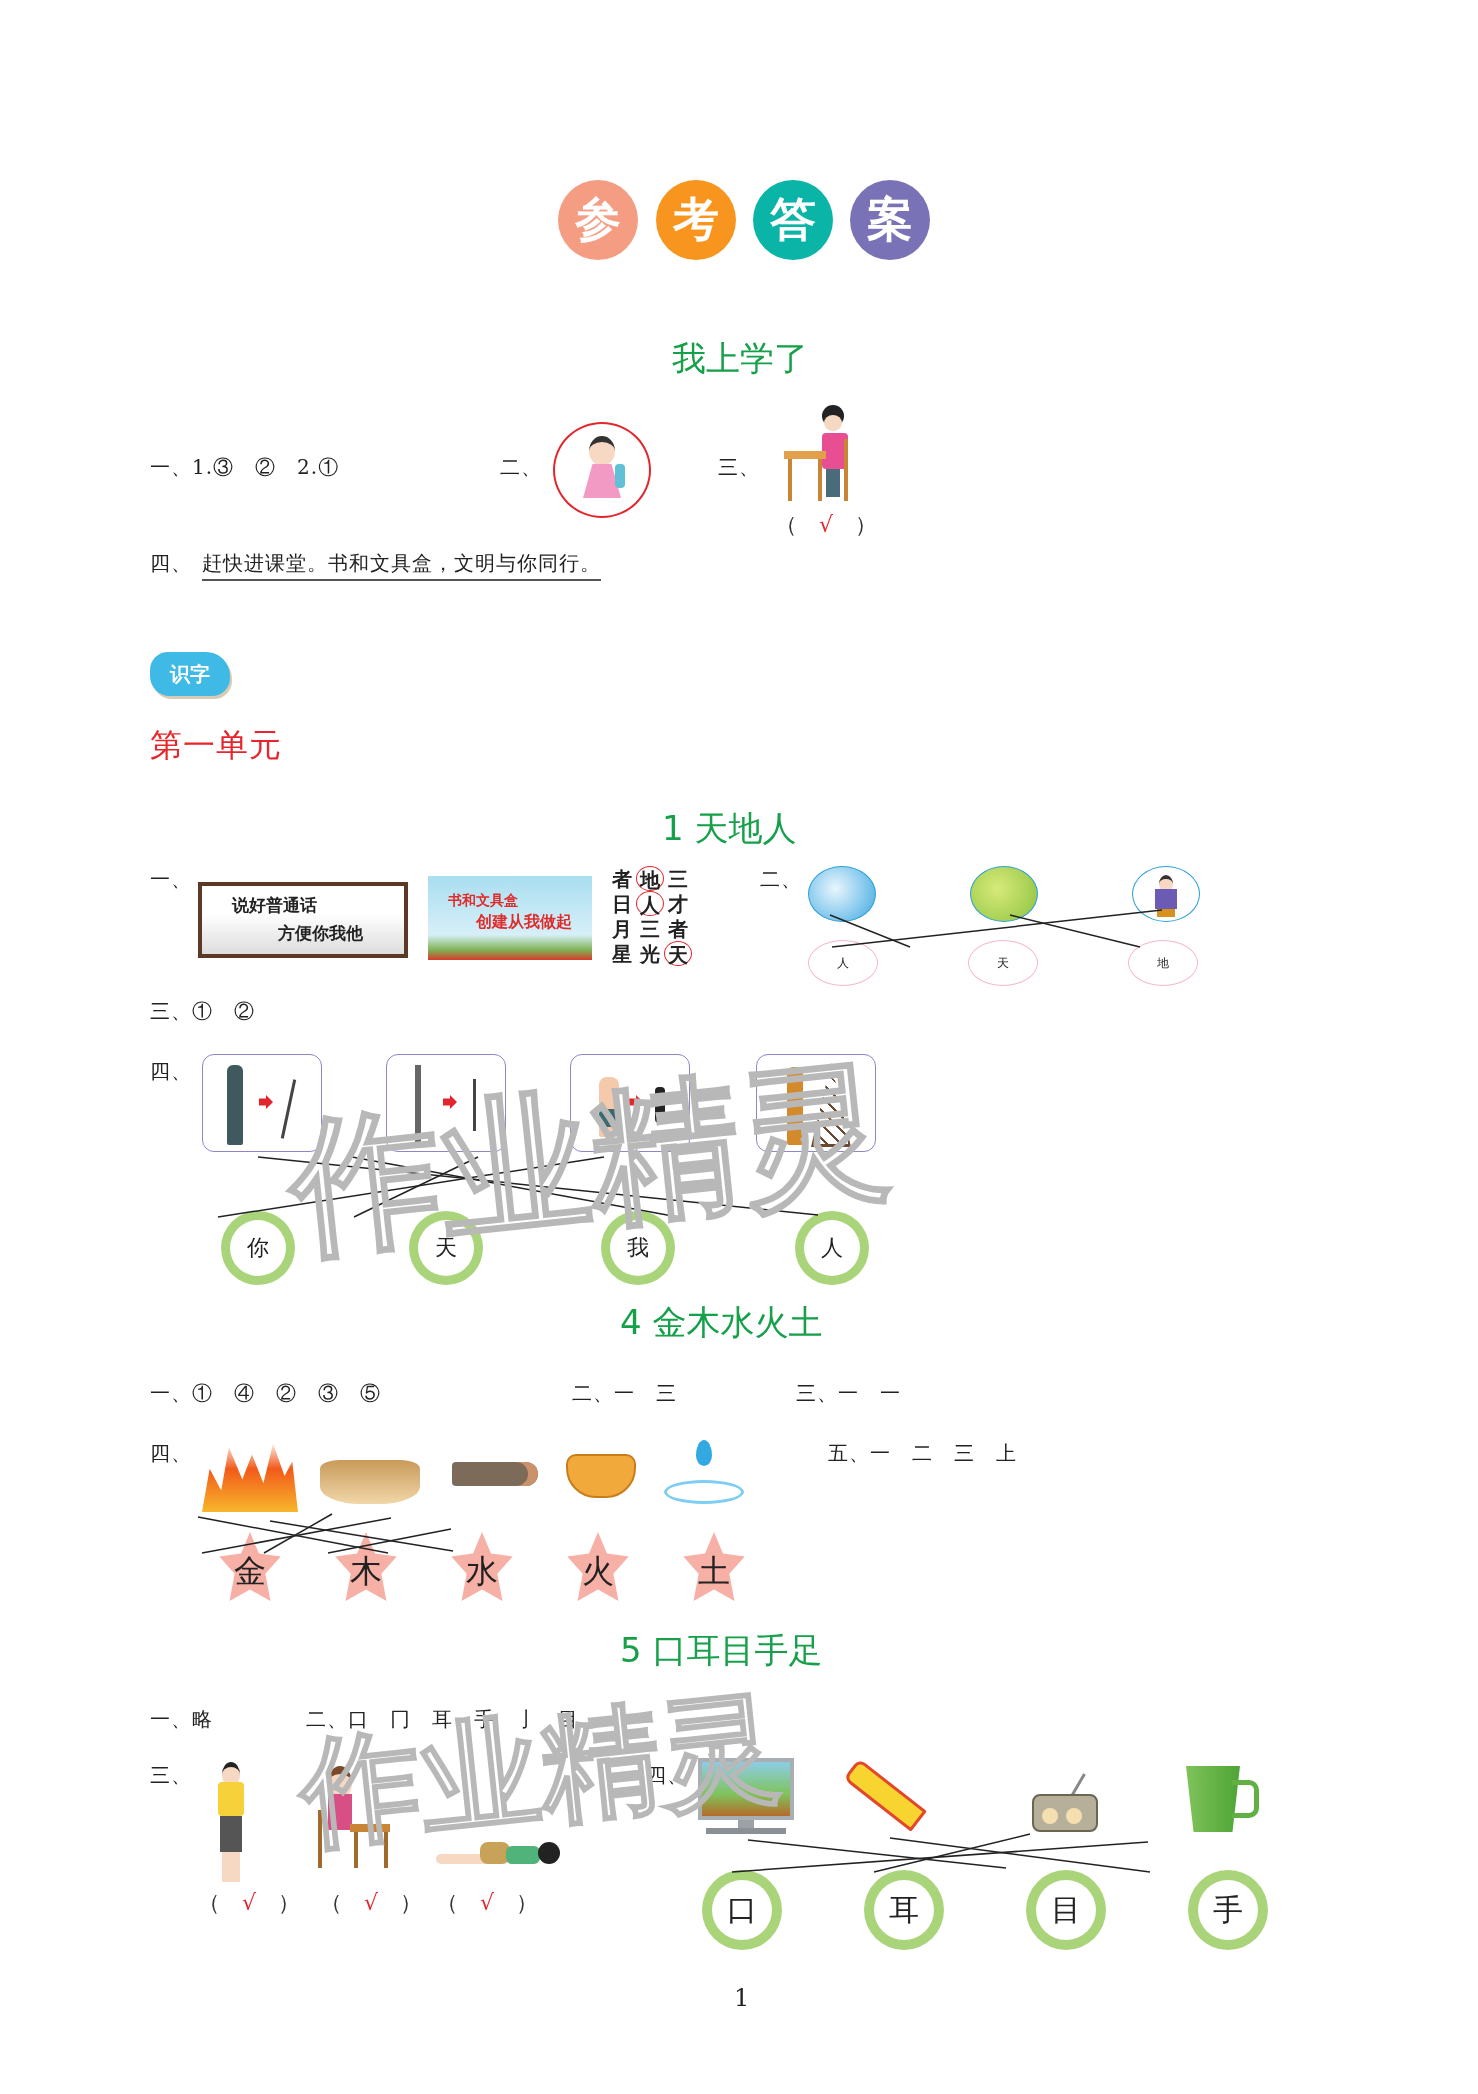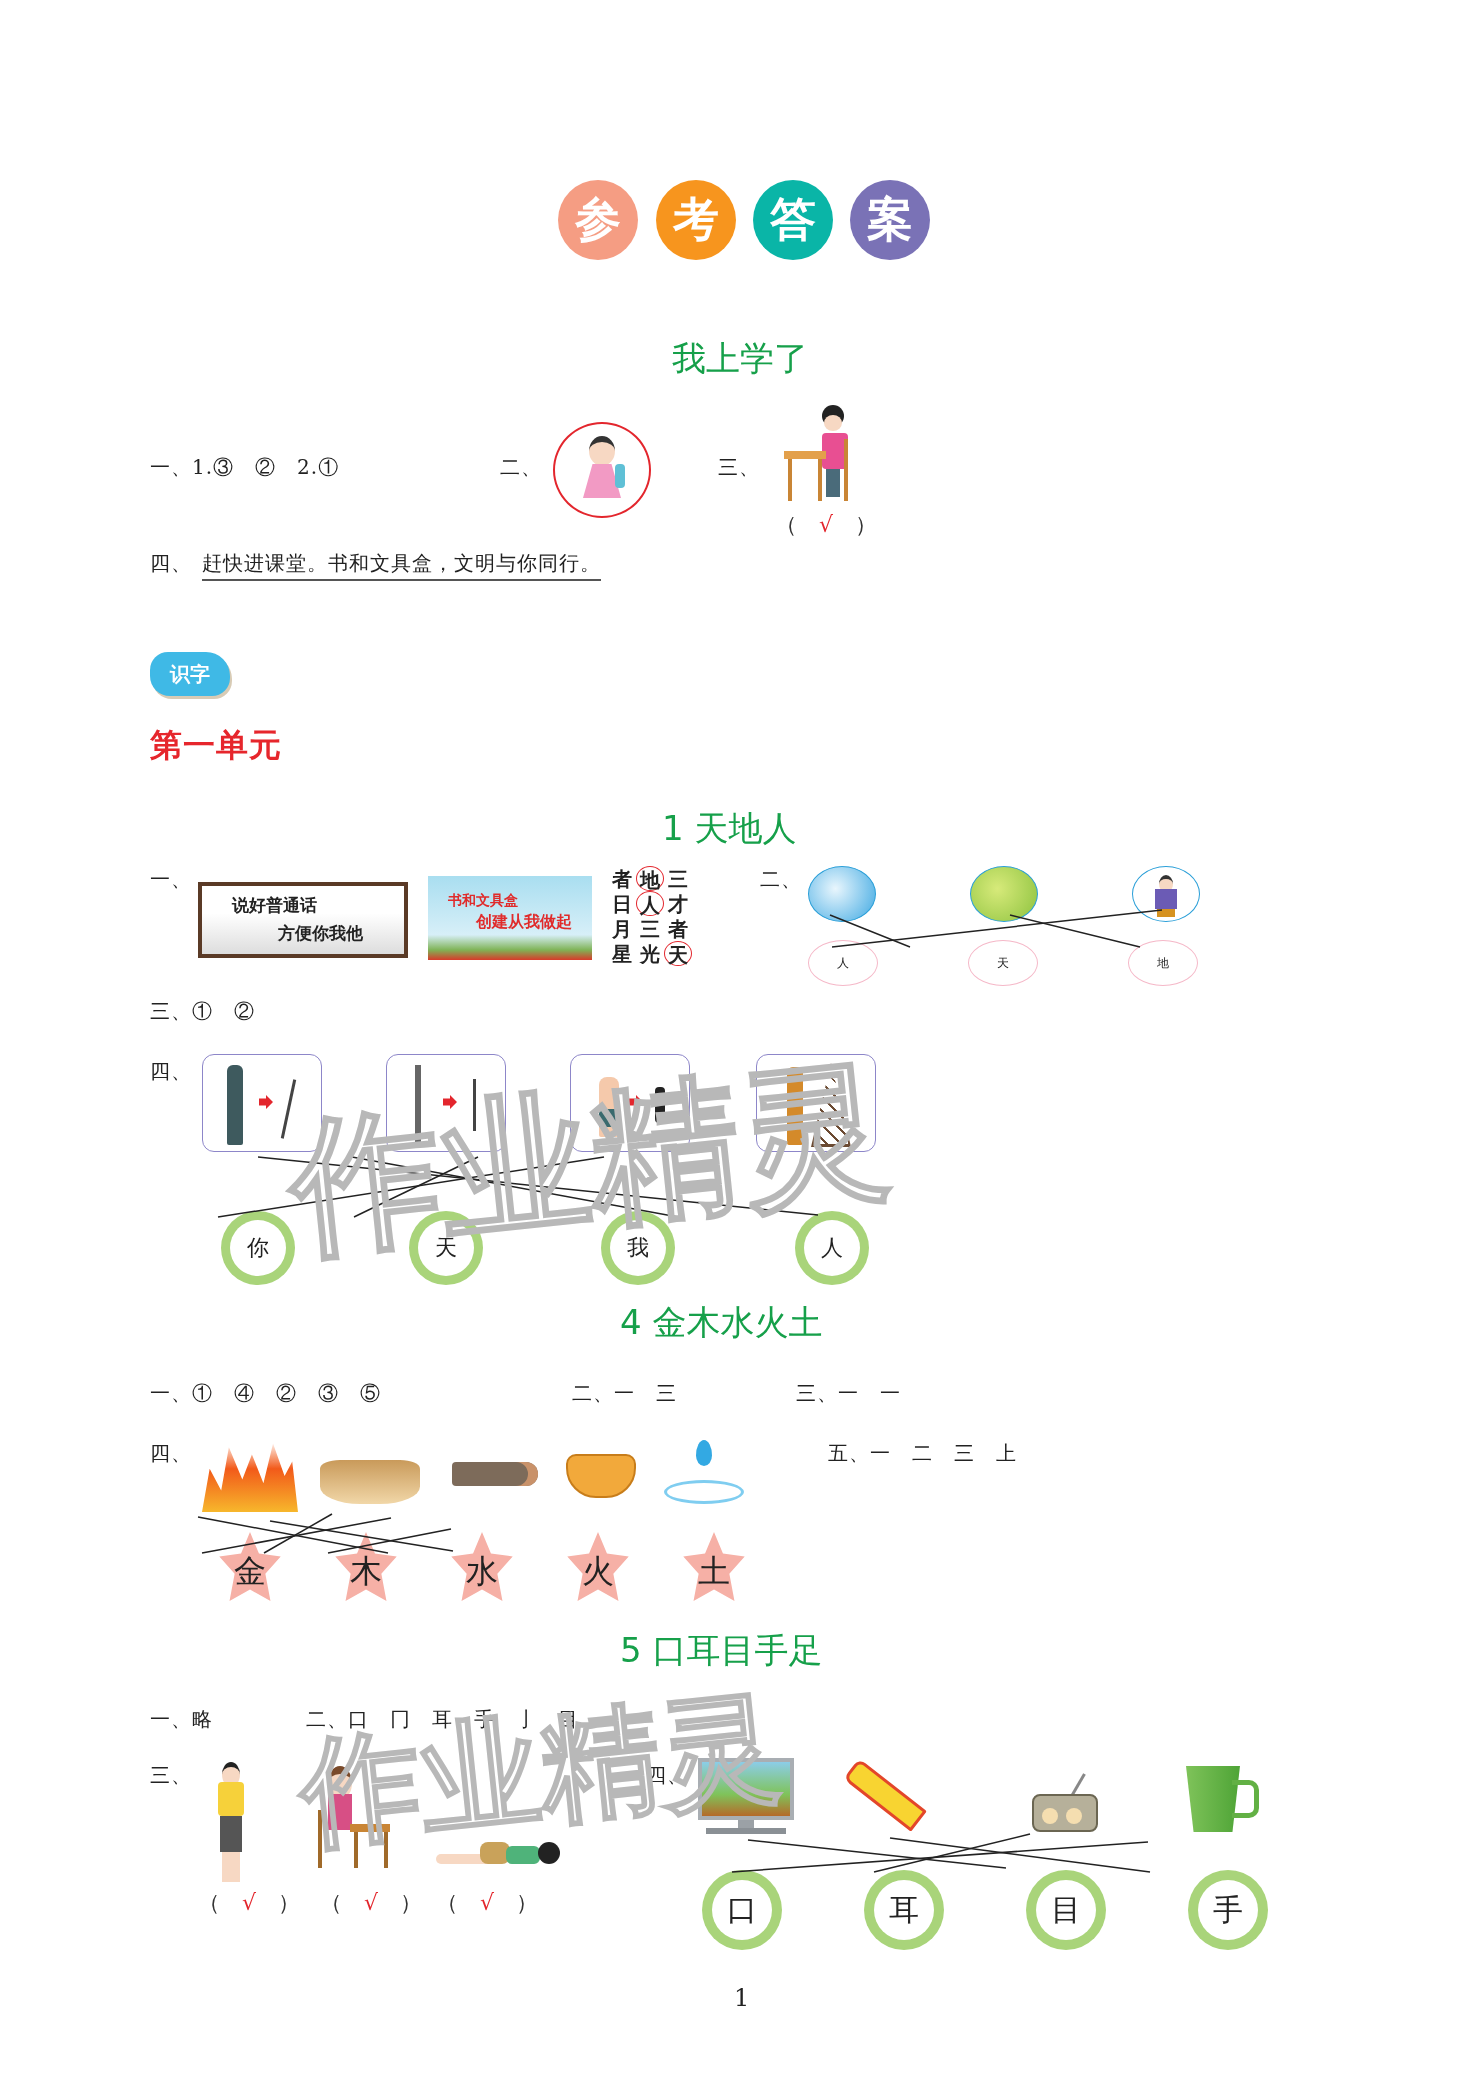--- a/index.html
+++ b/index.html
@@ -5,21 +5,21 @@
   html,body{margin:0;padding:0;background:#ffffff;}
   body{width:1478px;height:2094px;position:relative;overflow:hidden;
        font-family:"DejaVu Serif","Liberation Serif",serif;color:#222;}
   .abs{position:absolute;}
   .title-circle{position:absolute;width:80px;height:80px;border-radius:50%;
        color:#fff;font-family:"DejaVu Sans",sans-serif;font-weight:bold;font-size:46px;
        display:flex;align-items:center;justify-content:center;}
   .green-title{position:absolute;font-family:"DejaVu Sans",sans-serif;color:#16a04a;
        font-size:34px;white-space:nowrap;}
   .txt{position:absolute;font-size:20px;white-space:nowrap;letter-spacing:1px;}
-  .red{color:#e6262c;font-weight:bold;}
+  .red{color:#e6262c;}
   .paren{position:absolute;font-size:22px;white-space:nowrap;}
   .frame{position:absolute;border:1.5px solid #8d86c9;border-radius:12px;background:#fff;}
   .flower{position:absolute;width:56px;height:56px;border-radius:50%;
        background:#fff;box-shadow:0 0 0 9px #a9d47a;display:flex;align-items:center;justify-content:center;
        font-size:22px;}
   .flower.big{width:60px;height:60px;font-size:30px;box-shadow:0 0 0 10px #a9d47a;}
   .petal{position:absolute;width:64px;height:72px;background:#f6b0a6;
        clip-path:polygon(50% 0%,64% 30%,98% 34%,74% 58%,82% 96%,50% 80%,18% 96%,26% 58%,2% 34%,36% 30%);
        display:flex;align-items:center;justify-content:center;font-size:32px;padding-top:8px;box-sizing:border-box;}
   .bubble{position:absolute;width:80px;height:44px;border-radius:18px 24px 18px 20px;

